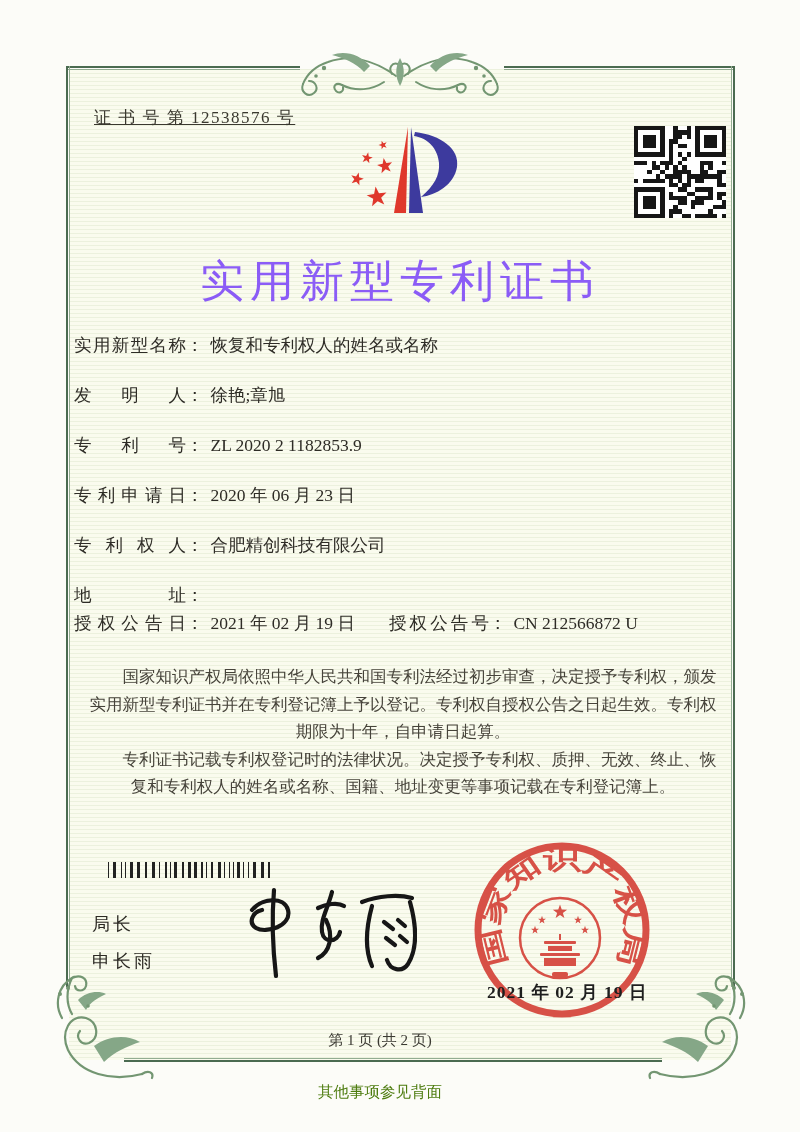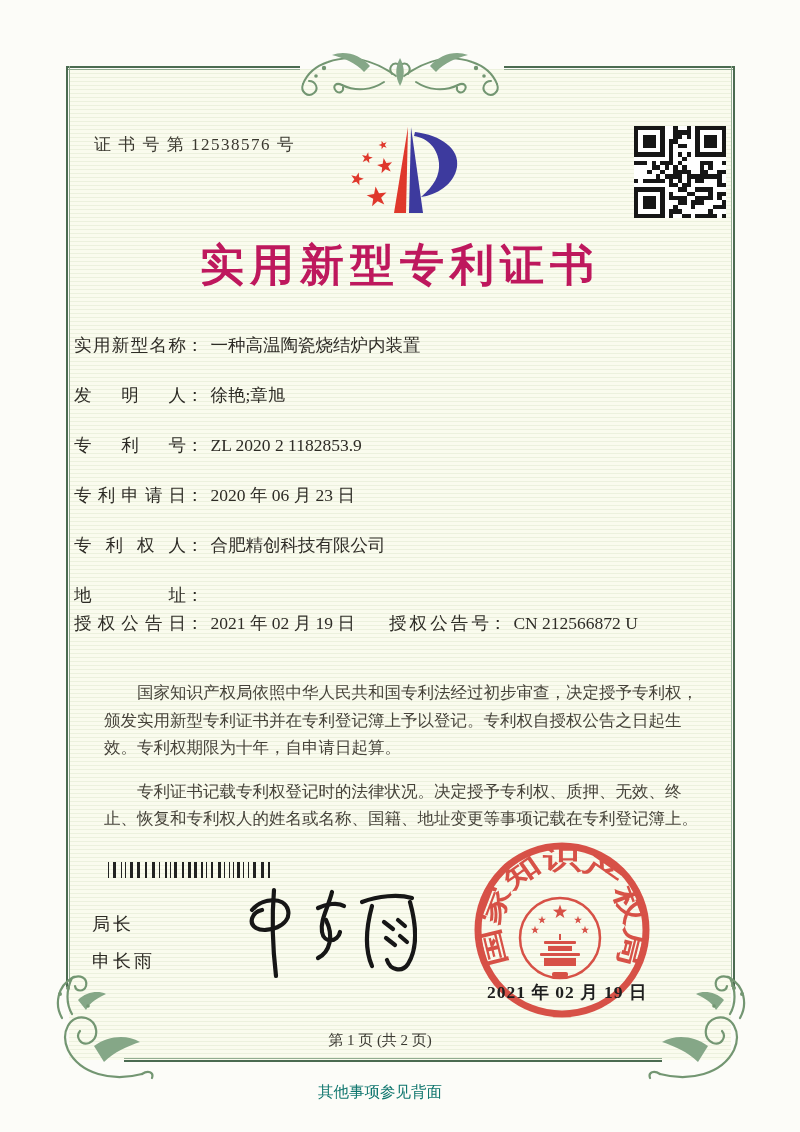--- a/index.html
+++ b/index.html
@@ -12,51 +12,51 @@
   
   .fl{position:absolute;z-index:1;}
   .fl.h{height:5px;}
   .fl.v{width:5px;}
   .fl.top{background:linear-gradient(to bottom,#4b6b51 0 2px,rgba(0,0,0,0) 2px 3px,#93ad92 3px 4px,rgba(0,0,0,0) 4px);}
   .fl.bottom{background:linear-gradient(to top,#4b6b51 0 2px,rgba(0,0,0,0) 2px 3px,#93ad92 3px 4px,rgba(0,0,0,0) 4px);}
   .fl.left{background:linear-gradient(to right,#4b6b51 0 2px,rgba(0,0,0,0) 2px 3px,#93ad92 3px 4px,rgba(0,0,0,0) 4px);}
   .fl.right{background:linear-gradient(to left,#4b6b51 0 2px,rgba(0,0,0,0) 2px 3px,#93ad92 3px 4px,rgba(0,0,0,0) 4px);}
   .orn{position:absolute;z-index:2;}
   
-  .cert-no{position:absolute;left:94px;top:133px;font-size:17px;letter-spacing:1.5px;color:#3a382f;z-index:3;}
+  .cert-no{position:absolute;left:94px;top:106px;font-size:17px;letter-spacing:1.5px;color:#3a382f;z-index:3;text-decoration:underline;}
   .logo{position:absolute;left:336px;top:113px;z-index:3;}
   .qr{position:absolute;left:634px;top:126px;width:92px;height:92px;z-index:3;
       display:grid;grid-template-columns:repeat(21,1fr);grid-template-rows:repeat(21,1fr);background:#ffffff;}
   .qr div{background:#ffffff;}
   .qr div.on{background:#161616;}
-  .title{position:absolute;left:0;right:0;top:236px;text-align:center;font-size:44px;font-weight:700;
-         letter-spacing:6px;color:#be185d;z-index:3;}
+  .title{position:absolute;left:0;right:0;top:252px;text-align:center;font-size:44px;font-weight:400;
+         letter-spacing:6px;color:#8b5cf6;z-index:3;}
   .fields{position:absolute;left:74px;top:335px;width:642px;font-size:17.5px;z-index:3;color:#2e2c26;}
   .row{display:flex;align-items:flex-start;margin-bottom:29px;line-height:21px;}
   .label{display:inline-block;width:112px;text-align:justify;text-align-last:justify;white-space:nowrap;}
   .label.l2{width:100px;margin-left:34px;}
   .colon{margin-right:7px;}
   .value{white-space:pre-wrap;}
   .value.addr{width:448px;line-height:23px;}
   .row.addr-row{margin-bottom:7px;align-items:center;}
   .paras{position:absolute;left:88px;top:663px;width:630px;font-size:16.5px;line-height:27.5px;
          color:#46433a;z-index:3;}
-  .paras p{margin:16px;text-indent:2em;}
+  .paras p{margin:0;text-indent:2em;text-align:center;}
   .barcode{position:absolute;left:108px;top:862px;width:205px;height:16px;display:flex;z-index:3;}
   .barcode i{display:block;height:100%;}
   .officer{position:absolute;left:92px;top:906px;font-size:18px;letter-spacing:3px;line-height:37px;
            color:#2c2a24;z-index:3;}
   .sig{position:absolute;left:222px;top:880px;z-index:4;}
   .seal{position:absolute;left:462px;top:830px;z-index:3;opacity:.93;}
   .seal-date{position:absolute;left:487px;top:980px;font-size:17.5px;font-weight:600;letter-spacing:1px;
              color:#1e1e1e;z-index:5;}
   .page-number{position:absolute;left:0;right:40px;top:1031px;text-align:center;font-size:15px;
                color:#3b3a33;z-index:3;}
   .back-note{position:absolute;left:0;right:40px;top:1082px;text-align:center;font-size:15.5px;
-             color:#0f766e;z-index:3;}
+             color:#4d7c0f;z-index:3;}
 </style>
 </head>
 <body>
 
 <div class="page">
 
   <div class="inner-bg"></div>
 
   <div class="fl h top" style="left:66px;top:66px;width:234px;"></div>
   <div class="fl h top" style="left:504px;top:66px;width:229px;"></div>
@@ -565,21 +565,21 @@
       <div></div>
       <div class="on"></div>
     </div>
 
   <div class="title">实用新型专利证书</div>
 
   <div class="fields">
     <div class="row">
       <span class="label">实用新型名称</span>
         <span class="colon">：</span>
-        <span class="value">一种高温陶瓷烧结炉内装置</span>
+        <span class="value">恢复和专利权人的姓名或名称</span>
     </div>
     <div class="row">
       <span class="label">发明人</span>
         <span class="colon">：</span>
         <span class="value">徐艳;章旭</span>
     </div>
     <div class="row">
       <span class="label">专利号</span>
         <span class="colon">：</span>
         <span class="value">ZL 2020 2 1182853.9</span>

